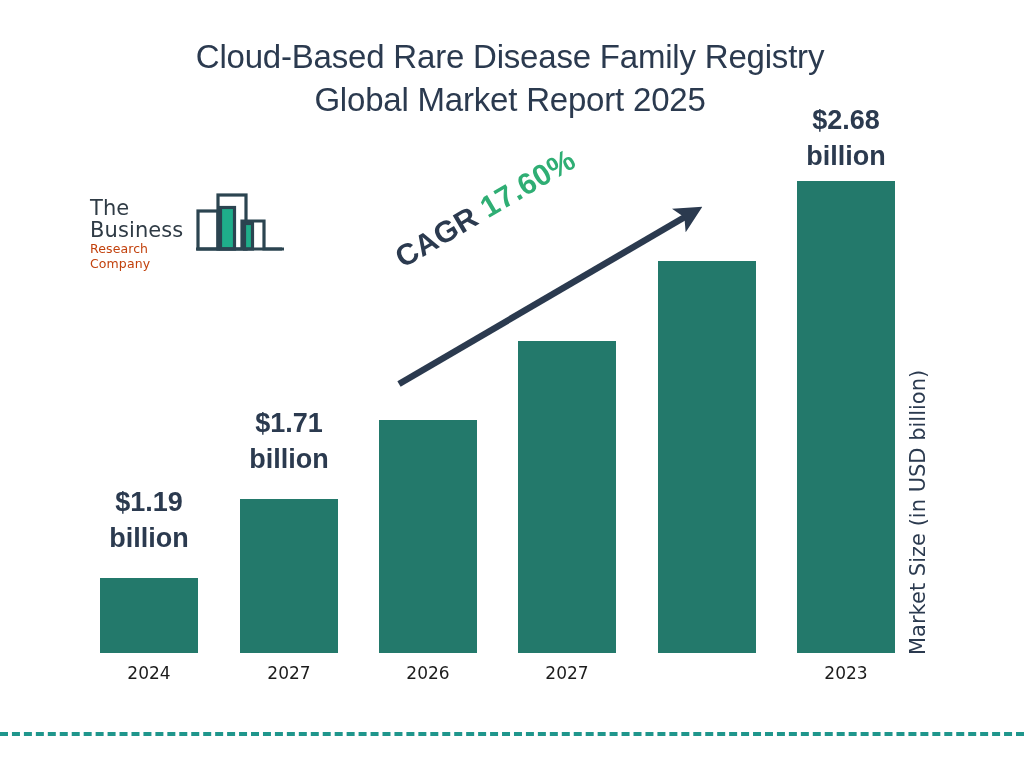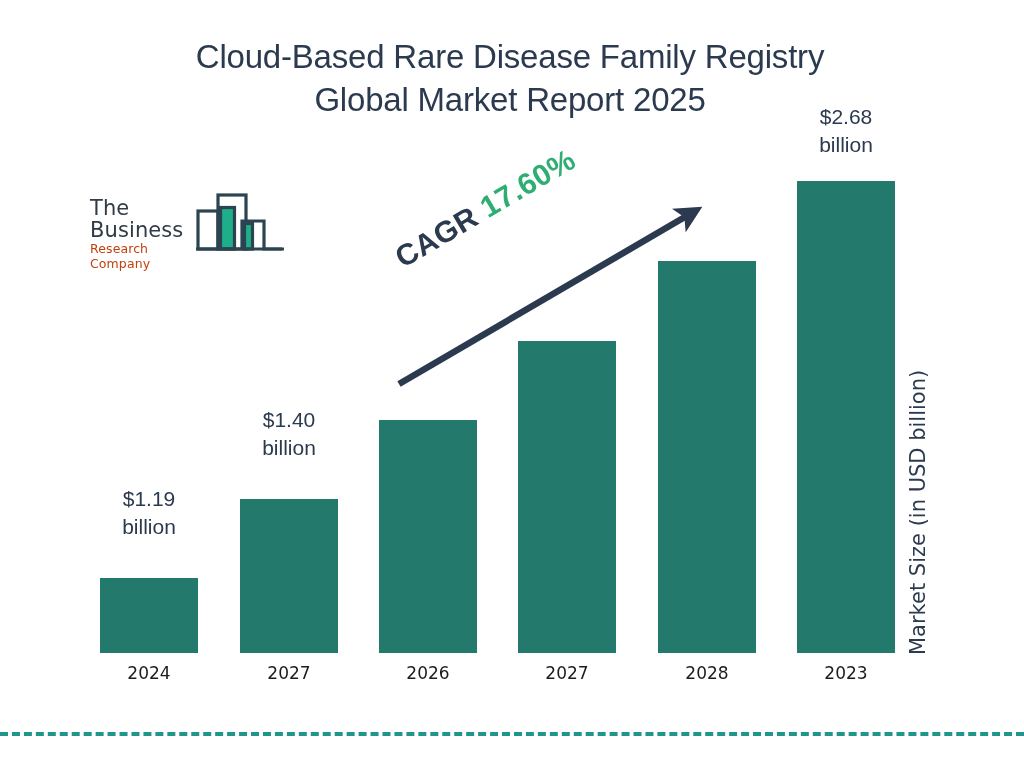--- a/index.html
+++ b/index.html
@@ -83,22 +83,22 @@
     width: 1024px;
     height: 768px;
   }
   .bar {
     position: absolute;
     background: #23796b;
   }
   .bar-label {
     position: absolute;
     text-align: center;
-    font-size: 21px;
-    font-weight: normal;
+    font-size: 27px;
+    font-weight: bold;
     line-height: 1.32;
     color: #2b3a4f;
     white-space: nowrap;
   }
   .bar-label .lbl-line { display: block; }
   .tick-label {
     position: absolute;
     text-align: center;
     font-size: 17px;
     font-weight: normal;
@@ -191,34 +191,33 @@
     <div class="bar" style="left:518px; top:341px; width:98px; height:312px;"></div>
     <div class="bar" style="left:658px; top:261px; width:98px; height:392px;"></div>
     <div class="bar" style="left:797px; top:181px; width:98px; height:472px;"></div>
 
     <div class="bar-label" style="left:79px; top:485px; width:140px;">
       <span class="lbl-line">$1.19</span>
       <span class="lbl-line">billion</span>
     </div>
 
     <div class="bar-label" style="left:219px; top:406px; width:140px;">
-      <span class="lbl-line">$1.40</span>
+      <span class="lbl-line">$1.71</span>
       <span class="lbl-line">billion</span>
     </div>
 
     <div class="bar-label" style="left:776px; top:103px; width:140px;">
       <span class="lbl-line">$2.68</span>
       <span class="lbl-line">billion</span>
     </div>
 
     <div class="tick-label" style="left:79px; top:663px; width:140px;">2024</div>
     <div class="tick-label" style="left:219px; top:663px; width:140px;">2027</div>
     <div class="tick-label" style="left:358px; top:663px; width:140px;">2026</div>
     <div class="tick-label" style="left:497px; top:663px; width:140px;">2027</div>
-    <div class="tick-label" style="left:637px; top:663px; width:140px;">2028</div>
     <div class="tick-label" style="left:776px; top:663px; width:140px;">2023</div>
 
     <svg style="position:absolute; left:0; top:0; width:1024px; height:768px; pointer-events:none;" viewBox="0 0 1024 768" xmlns="http://www.w3.org/2000/svg">
       <defs>
         <marker id="arrowhead" markerWidth="4.2" markerHeight="4.2" refX="2.0" refY="2.1" orient="auto" markerUnits="strokeWidth">
           <path d="M0,0 L4.2,2.1 L0,4.2 L1.0,2.1 Z" fill="#2b3a4f"></path>
         </marker>
       </defs>
       <line x1="399" y1="384" x2="690" y2="214" stroke="#2b3a4f" stroke-width="6.5" stroke-linecap="butt" marker-end="url(#arrowhead)"></line>
     </svg>

